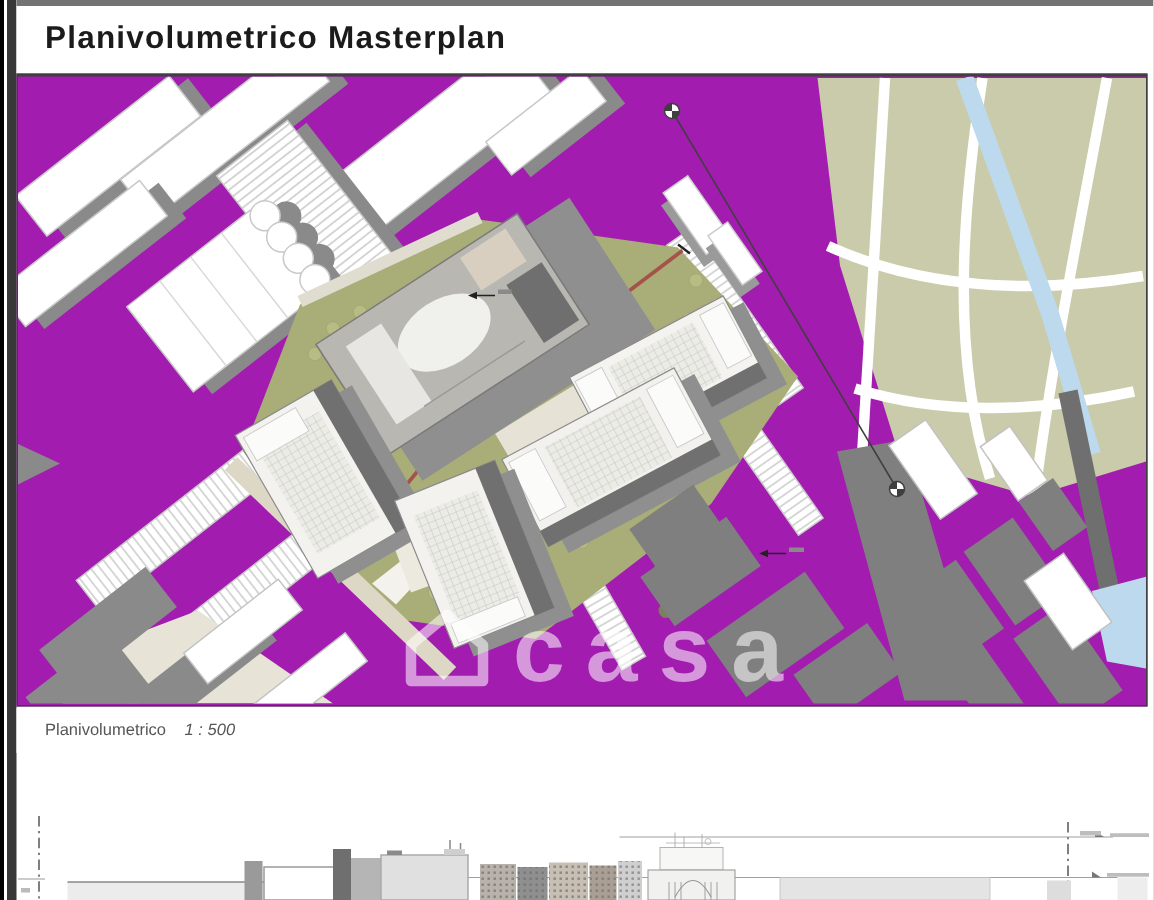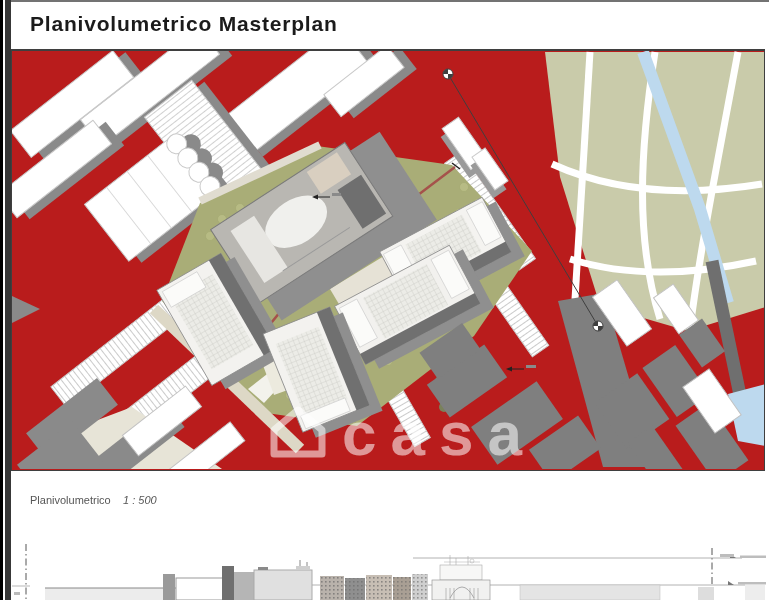--- a/index.html
+++ b/index.html
@@ -1,35 +1,35 @@
 <!DOCTYPE html>
 <html><head>
 <meta charset="utf-8">
 <style>
   html,body{margin:0;padding:0;background:#fff;}
   .sheet{position:relative;width:769px;height:600px;background:#fff;overflow:hidden;
          font-family:"Liberation Sans",sans-serif;}
   .edge-bar{position:absolute;left:0;top:0;width:11px;height:600px;
             background:linear-gradient(to right,#000 0 3px,#fff 3px 5px,#383838 5px 11px);}
   .header{position:absolute;left:11px;top:0;width:758px;height:49px;background:#fff;
-          border-top:2px solid #737373;box-sizing:border-box;}
+          border-top:4px solid #737373;box-sizing:border-box;}
   .header h1{margin:0;padding:10px 0 0 19px;font-size:21px;font-weight:bold;
              letter-spacing:.8px;color:#1b1b1b;}
   .plan-frame{position:absolute;left:11px;top:49px;width:754px;height:422px;
               border:1px solid #3f3f3f;border-top-width:2px;box-sizing:border-box;
-              background:#b91c1c;overflow:hidden;}
+              background:#a21caf;overflow:hidden;}
   .plan-frame svg{display:block;}
   .watermark{position:absolute;left:254px;top:352px;display:flex;align-items:flex-end;
              gap:12px;pointer-events:none;}
   .watermark .wm-text{font-size:62px;font-weight:bold;letter-spacing:14px;line-height:.85;
              color:rgba(255,255,255,.55);}
   .caption{position:absolute;left:11px;top:472px;width:754px;height:30px;background:#fff;
            font-size:11px;color:#565656;}
   .caption span{display:inline-block;}
-  .caption .label{margin-left:19px;margin-top:22px;min-width:90px;}
+  .caption .label{margin-left:19px;margin-top:9px;min-width:90px;}
   .caption .scale{margin-top:9px;font-style:italic;}
   .elevation{position:absolute;left:0;top:540px;width:769px;height:60px;}
 </style>
 </head>
 <body>
 
 <div class="sheet">
 
   <div class="edge-bar"></div>
 

